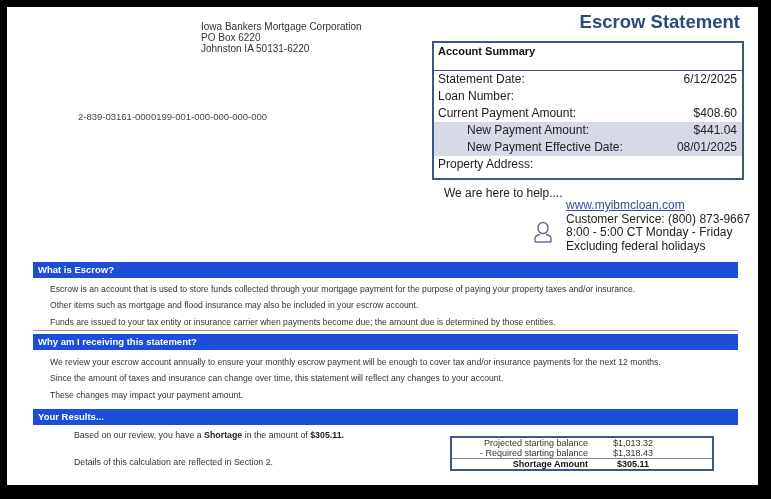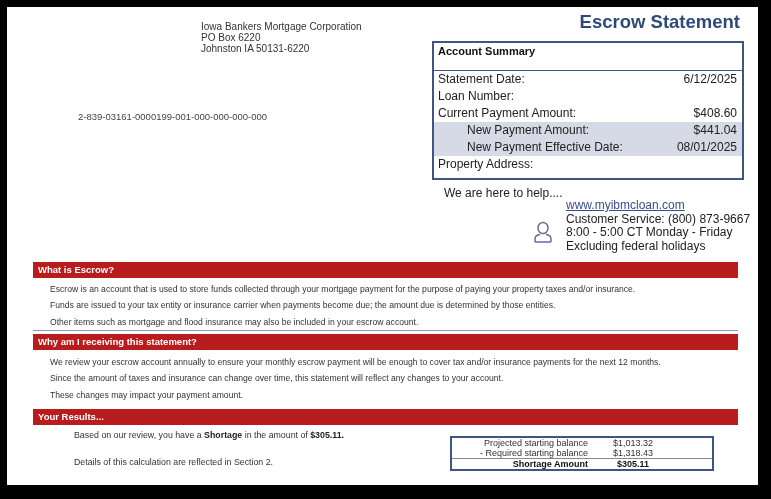--- a/index.html
+++ b/index.html
@@ -26,21 +26,21 @@
     .summary-row.addr { }
 
     
     .help-title { position: absolute; left: 437px; top: 179px; font-size: 12px; color: #222; white-space: nowrap; }
     .help-person { position: absolute; left: 526px; top: 214px; width: 20px; height: 22px; }
     .help-block { position: absolute; left: 559px; top: 192px; font-size: 12px; color: #222; line-height: 13.5px; }
     .help-block div { white-space: nowrap; }
     .help-link { color: #3a4d8f; text-decoration: underline; cursor: pointer; }
 
     
-    .sec-header { position: absolute; left: 26px; width: 705px; height: 16px; background: #b91c1c; color: #fff; font-weight: bold; font-size: 9.5px; line-height: 16px; padding-left: 5px; }
+    .sec-header { position: absolute; left: 26px; width: 705px; height: 16px; background: #1d4ed8; color: #fff; font-weight: bold; font-size: 9.5px; line-height: 16px; padding-left: 5px; }
     .sec-body { position: absolute; left: 26px; width: 705px; border-bottom: 1px solid #8e9bb4; }
     .sec-line { font-size: 8.6px; color: #333; padding-left: 17px; height: 16.3px; line-height: 16.3px; white-space: nowrap; }
 
     .results-line { position: absolute; left: 67px; font-size: 8.8px; color: #333; white-space: nowrap; }
     .results-line b { color: #222; }
 
     .calc-table { position: absolute; left: 443px; top: 429px; width: 264px; border: 2px solid #3d5683; font-size: 9px; color: #333; }
     .calc-row { display: flex; height: 10px; line-height: 10px; }
     .calc-row .lbl { width: 136px; text-align: right; }
     .calc-row .val { width: 120px; text-align: center; padding-right: 30px; }
@@ -100,22 +100,22 @@
   <div class="help-block">
     <div class="help-link">www.myibmcloan.com</div>
     <div>Customer Service: (800) 873-9667</div>
     <div>8:00 - 5:00 CT Monday - Friday</div>
     <div>Excluding federal holidays</div>
   </div>
 
   <div class="sec-header" style="top:255px;">What is Escrow?</div>
   <div class="sec-body" style="top:274px;">
     <div class="sec-line">Escrow is an account that is used to store funds collected through your mortgage payment for the purpose of paying your property taxes and/or insurance.</div>
+    <div class="sec-line">Other items such as mortgage and flood insurance may also be included in your escrow account.</div>
     <div class="sec-line">Funds are issued to your tax entity or insurance carrier when payments become due; the amount due is determined by those entities.</div>
-    <div class="sec-line">Other items such as mortgage and flood insurance may also be included in your escrow account.</div>
   </div>
 
   <div class="sec-header" style="top:327px;">Why am I receiving this statement?</div>
   <div class="sec-body" style="top:347px;border-bottom:none;">
     <div class="sec-line">We review your escrow account annually to ensure your monthly escrow payment will be enough to cover tax and/or insurance payments for the next 12 months.</div>
     <div class="sec-line">Since the amount of taxes and insurance can change over time, this statement will reflect any changes to your account.</div>
     <div class="sec-line">These changes may impact your payment amount.</div>
   </div>
 
   <div class="sec-header" style="top:402px;">Your Results...</div>

